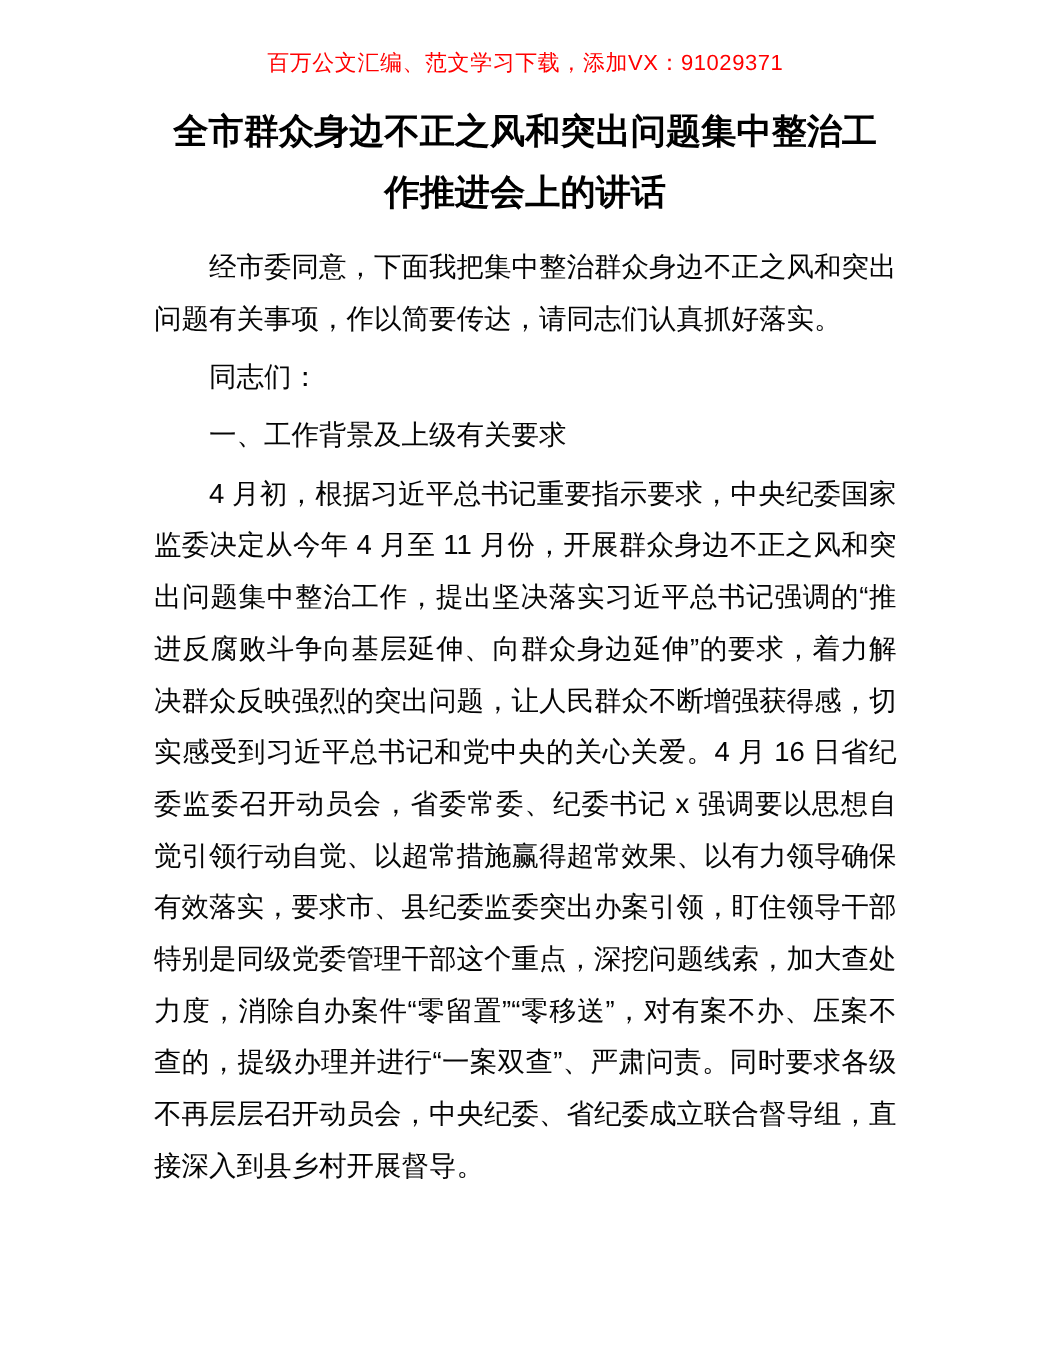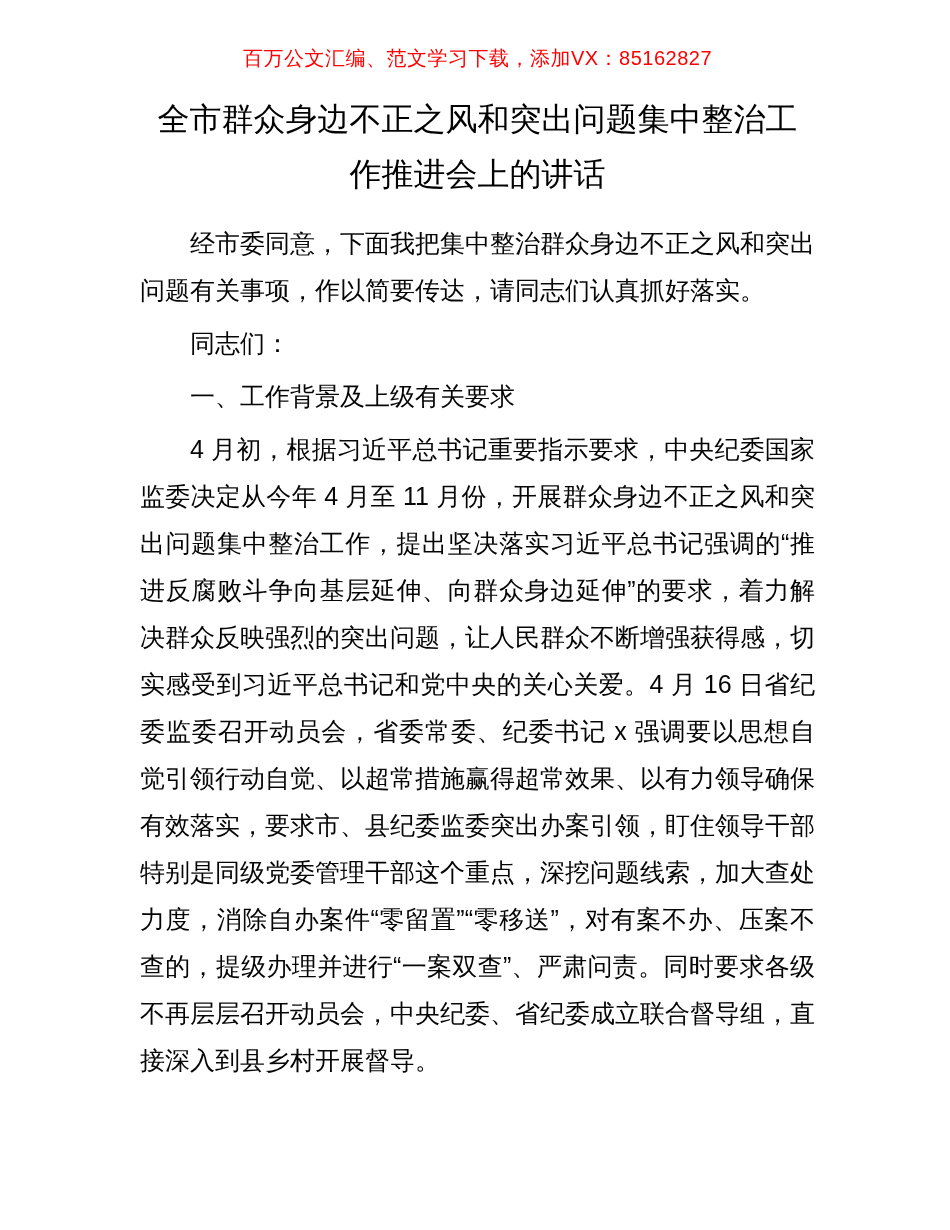--- a/index.html
+++ b/index.html
@@ -26,21 +26,21 @@
     text-align: center;
     font-size: 20px;
     line-height: 24px;
     font-weight: 400;
     letter-spacing: 0.5px;
     margin: 6px 0 22px 0;
     color: #ff0000;
   }
   .title {
     font-size: 32px;
-    font-weight: 400;
+    font-weight: 700;
     line-height: 55px;
     text-align: center;
     max-width: 662px;
     margin: 0 auto 18px auto;
     color: #000000;
   }
   .content p {
     font-size: 25px;
     line-height: 47px;
     margin: 0 0 6px 0;
@@ -50,21 +50,21 @@
     word-break: break-all;
   }
   .content p.heading {
     font-weight: 400;
   }
 </style>
 </head>
 <body style="background: rgb(255, 255, 255);">
 
 <div class="page">
-  <div class="notice" style="color: rgb(255, 0, 0);">百万公文汇编、范文学习下载，添加VX：85162827</div>
+  <div class="notice" style="color: rgb(255, 0, 0);">百万公文汇编、范文学习下载，添加VX：91029371</div>
   <h1 class="title">全市群众身边不正之风和突出问题集中整治工作推进会上的讲话</h1>
   <div class="content">
       <p class="normal">经市委同意，下面我把集中整治群众身边不正之风和突出问题有关事项，作以简要传达，请同志们认真抓好落实。</p>
       <p class="normal">同志们：</p>
       <p class="heading">一、工作背景及上级有关要求</p>
       <p class="normal">4 月初，根据习近平总书记重要指示要求，中央纪委国家监委决定从今年 4 月至 11 月份，开展群众身边不正之风和突出问题集中整治工作，提出坚决落实习近平总书记强调的“推进反腐败斗争向基层延伸、向群众身边延伸”的要求，着力解决群众反映强烈的突出问题，让人民群众不断增强获得感，切实感受到习近平总书记和党中央的关心关爱。4 月 16 日省纪委监委召开动员会，省委常委、纪委书记 x 强调要以思想自觉引领行动自觉、以超常措施赢得超常效果、以有力领导确保有效落实，要求市、县纪委监委突出办案引领，盯住领导干部特别是同级党委管理干部这个重点，深挖问题线索，加大查处力度，消除自办案件“零留置”“零移送”，对有案不办、压案不查的，提级办理并进行“一案双查”、严肃问责。同时要求各级不再层层召开动员会，中央纪委、省纪委成立联合督导组，直接深入到县乡村开展督导。</p>
     </div>
 </div>
 
 </body></html>

